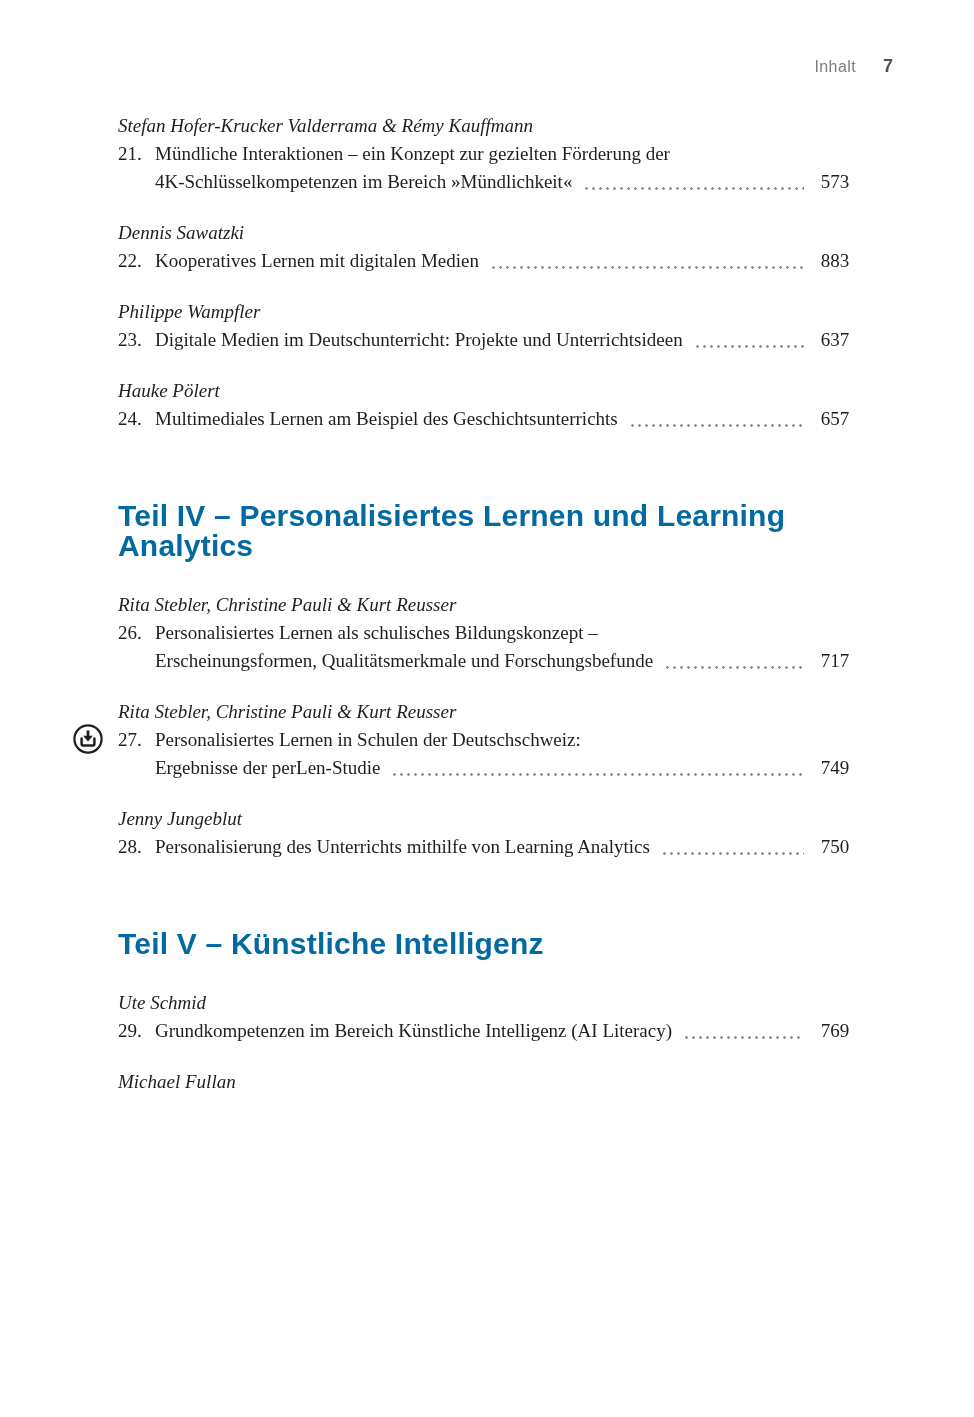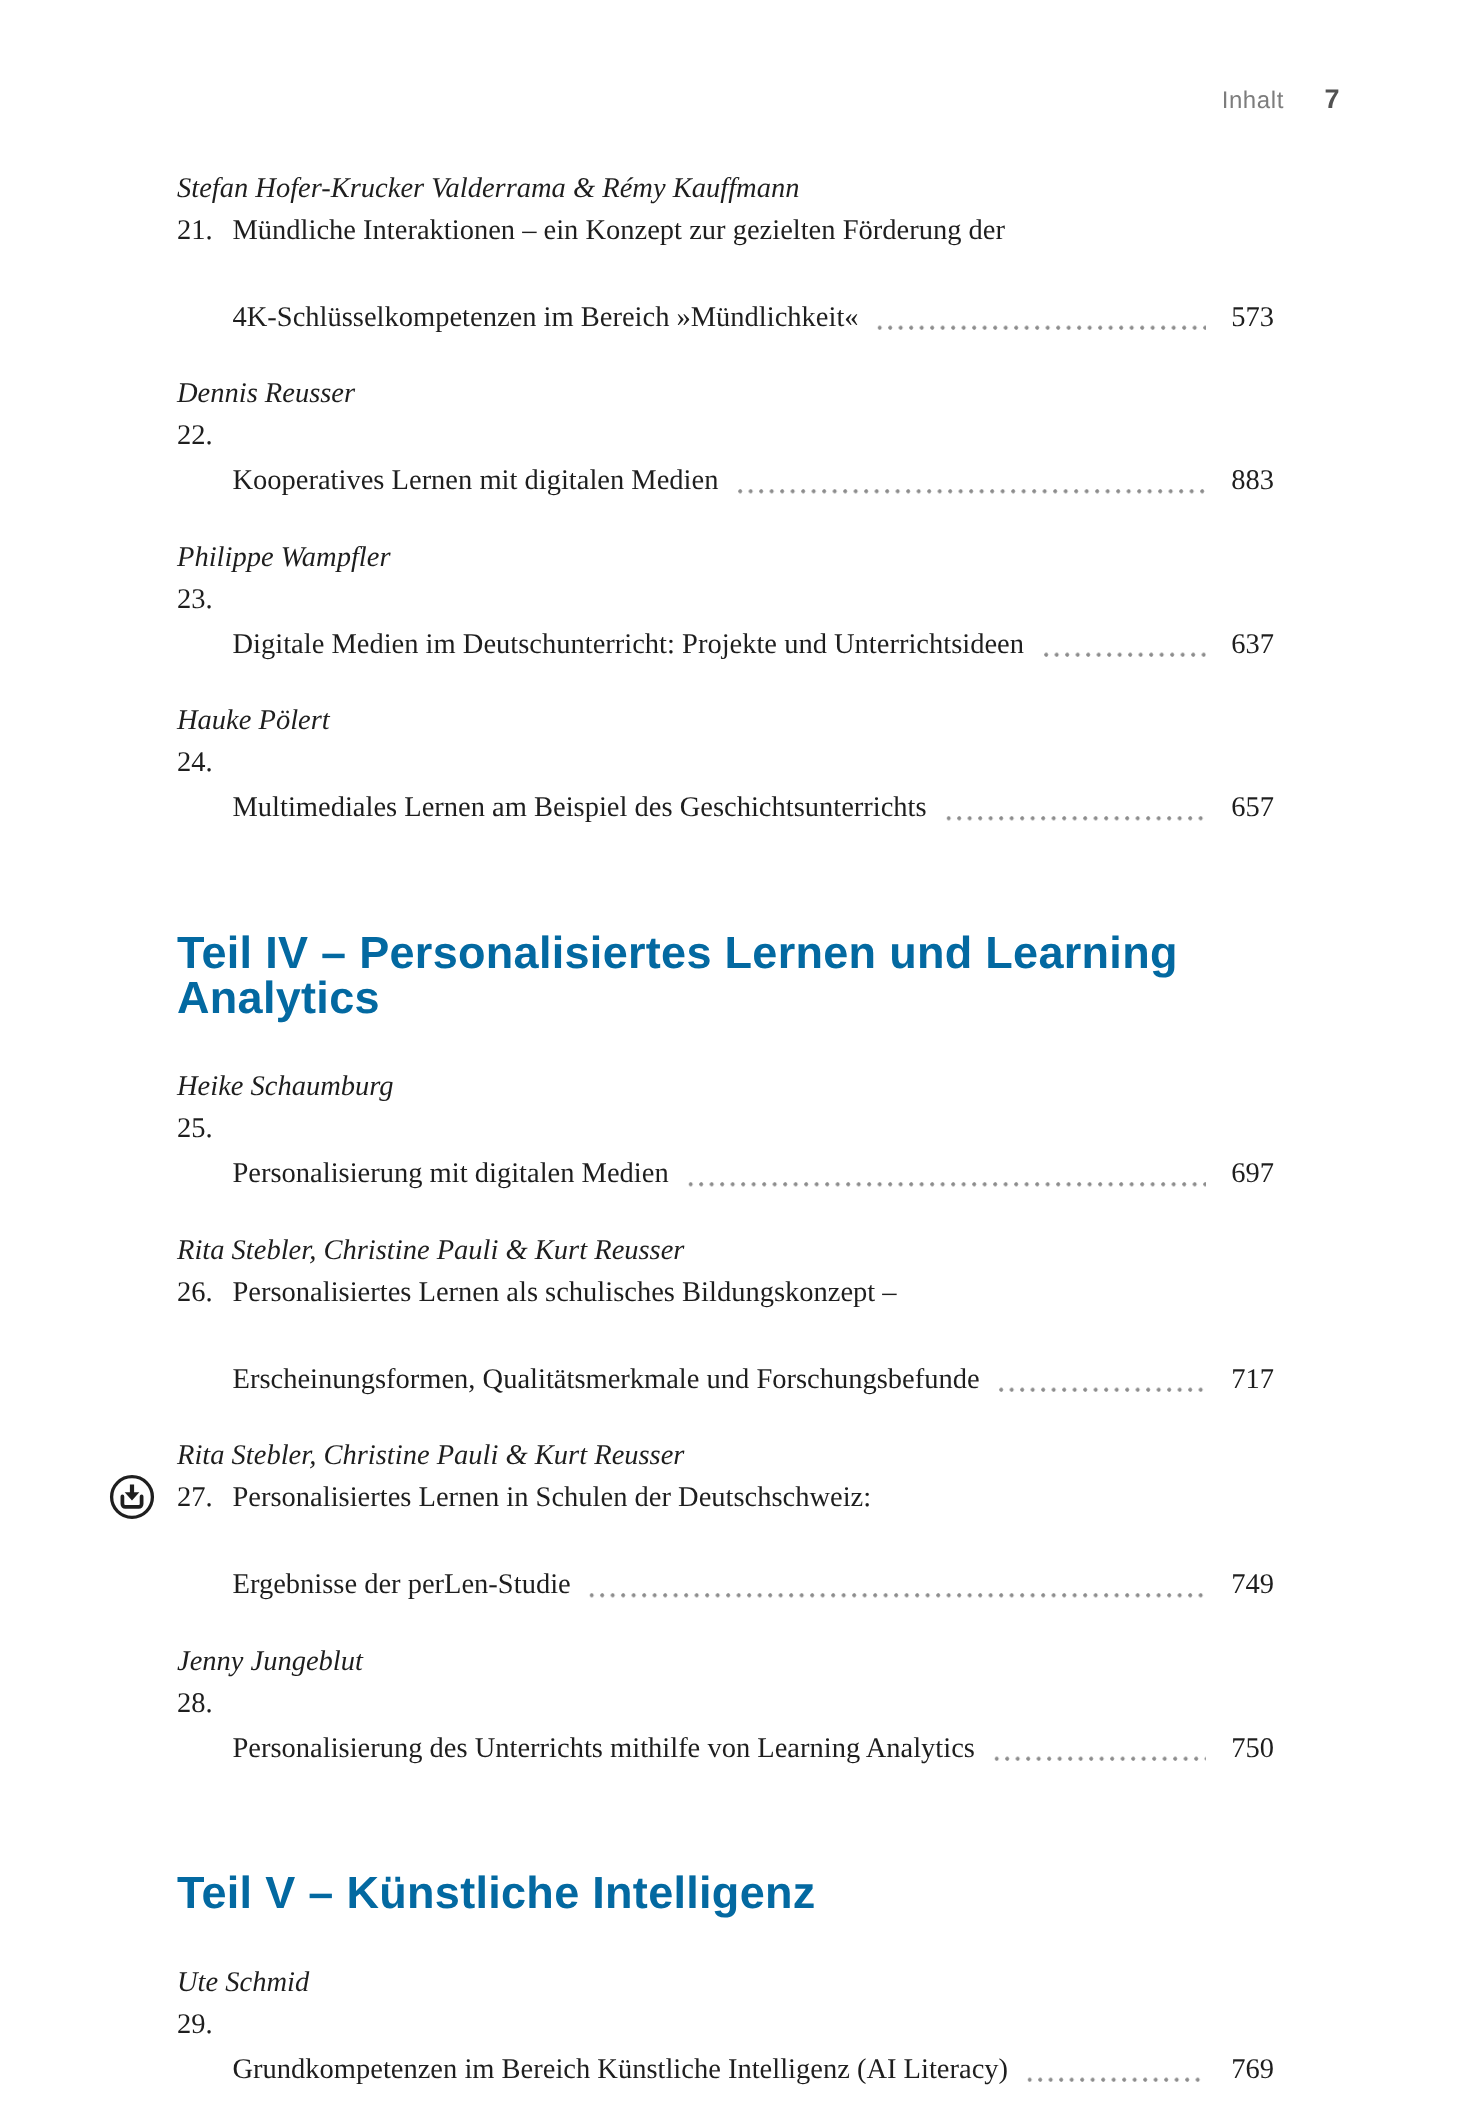--- a/index.html
+++ b/index.html
@@ -34,21 +34,21 @@
     margin:68px 0 30px 0;
     letter-spacing:0.2px;
   }
   .entry { position:relative; margin:0 0 23px 0; }
   .author { font-style:italic; }
   .row { display:flex; }
   .num { width:37px; flex-shrink:0; }
   .title { flex:1; min-width:0; }
   .tline { white-space:nowrap; }
   .tline.last { display:flex; align-items:baseline; white-space:nowrap; }
-  .ttext { flex-shrink:0;margin-top:30px; }
+  .ttext { flex-shrink:0; }
   .leader {
     flex:1; align-self:flex-end;
     height:3px; margin:0 10px 6px 13px;
     background-image:radial-gradient(circle at 1.5px 1.5px, #8d8d8d 1.15px, transparent 1.5px);
     background-size:7px 3px; background-repeat:repeat-x;
     min-width:0;
   }
   .pg { flex-shrink:0; min-width:42px; text-align:center; }
 
   
@@ -90,21 +90,21 @@
   <div class="tline last">
     <span class="ttext">4K-Schlüsselkompetenzen im Bereich »Mündlichkeit«</span>
     <span class="leader"></span>
     <span class="pg">573</span>
   </div>
 </div>
     </div>
   </div>
 
   <div class="entry">
-    <div class="author">Dennis Reusser</div>
+    <div class="author">Dennis Sawatzki</div>
     <div class="row">
       <span class="num">22.</span>
       <div class="title">
   <div class="tline last">
     <span class="ttext">Kooperatives Lernen mit digitalen Medien</span>
     <span class="leader"></span>
     <span class="pg">883</span>
   </div>
 </div>
     </div>
@@ -136,33 +136,20 @@
   </div>
 </div>
     </div>
   </div>
 </div>
   </section>
 
   <section class="toc-section">
     <h2 class="section-heading">Teil IV – Personalisiertes Lernen und Learning Analytics</h2>
     <div class="entries">
-  <div class="entry">
-    <div class="author">Heike Schaumburg</div>
-    <div class="row">
-      <span class="num">25.</span>
-      <div class="title">
-  <div class="tline last">
-    <span class="ttext">Personalisierung mit digitalen Medien</span>
-    <span class="leader"></span>
-    <span class="pg">697</span>
-  </div>
-</div>
-    </div>
-  </div>
 
   <div class="entry">
     <div class="author">Rita Stebler, Christine Pauli &amp; Kurt Reusser</div>
     <div class="row">
       <span class="num">26.</span>
       <div class="title">
   <div class="tline">Personalisiertes Lernen als schulisches Bildungskonzept –</div>
 
   <div class="tline last">
     <span class="ttext">Erscheinungsformen, Qualitätsmerkmale und Forschungsbefunde</span>

